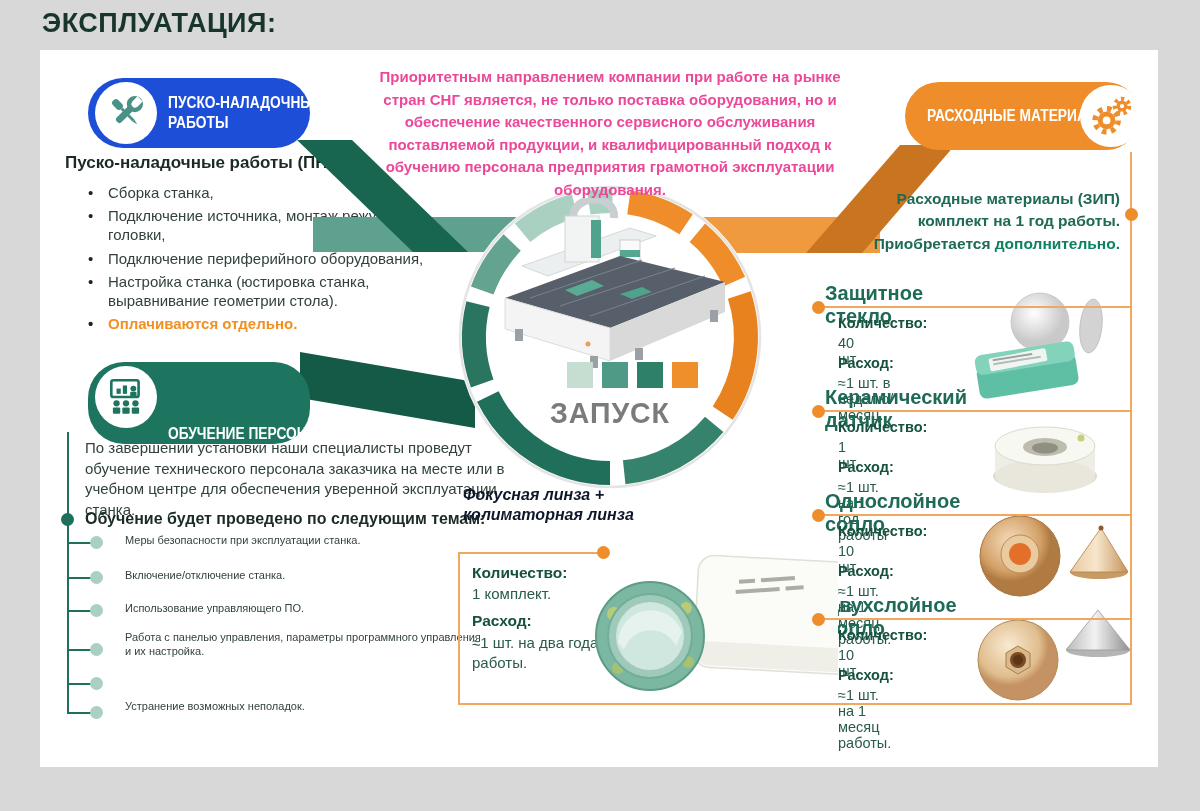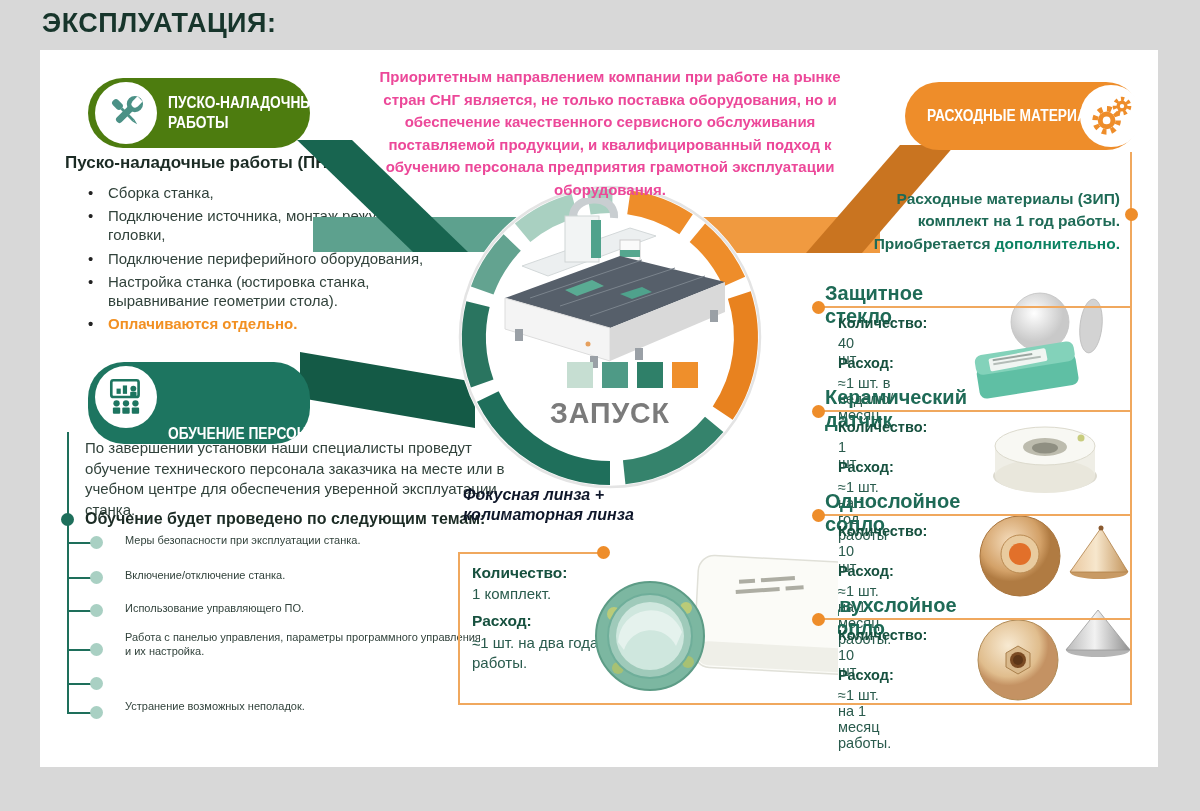--- a/index.html
+++ b/index.html
@@ -3,21 +3,21 @@
 <meta charset="utf-8">
 <style>
   html,body{margin:0;padding:0;}
   body{font-family:"Liberation Sans", sans-serif; background:#c9c9c9;}
   .page{position:relative;width:1200px;height:811px;background:#d8d8d8;overflow:hidden;}
   .abs{position:absolute;}
   .page-title{left:42px;top:8px;font-size:27px;font-weight:bold;color:#17352b;letter-spacing:.5px;}
   .card{left:40px;top:50px;width:1118px;height:717px;background:#fff;}
   
   .pill{border-radius:36px;display:flex;align-items:center;z-index:5;}
-  .pill-teal{background:#4d7c0f;}
+  .pill-teal{background:#1d4ed8;}
   .pill-dark{background:#1d7560;}
   .pill-orange{background:#ee8d2a;}
   .pill-circle{position:absolute;width:62px;height:62px;border-radius:50%;background:#fff;display:flex;align-items:center;justify-content:center;}
   .banner-label{color:#fff;font-weight:bold;font-size:16px;line-height:1.25;white-space:nowrap;transform:scaleX(.86);transform-origin:left center;}
   
   .ribbons{left:0;top:0;z-index:1;}
   
   .ring-svg{left:410px;top:127px;z-index:2;}
   .machine-svg{left:430px;top:148px;z-index:3;}
   .steps{left:527px;top:312px;display:flex;gap:9px;z-index:3;}

